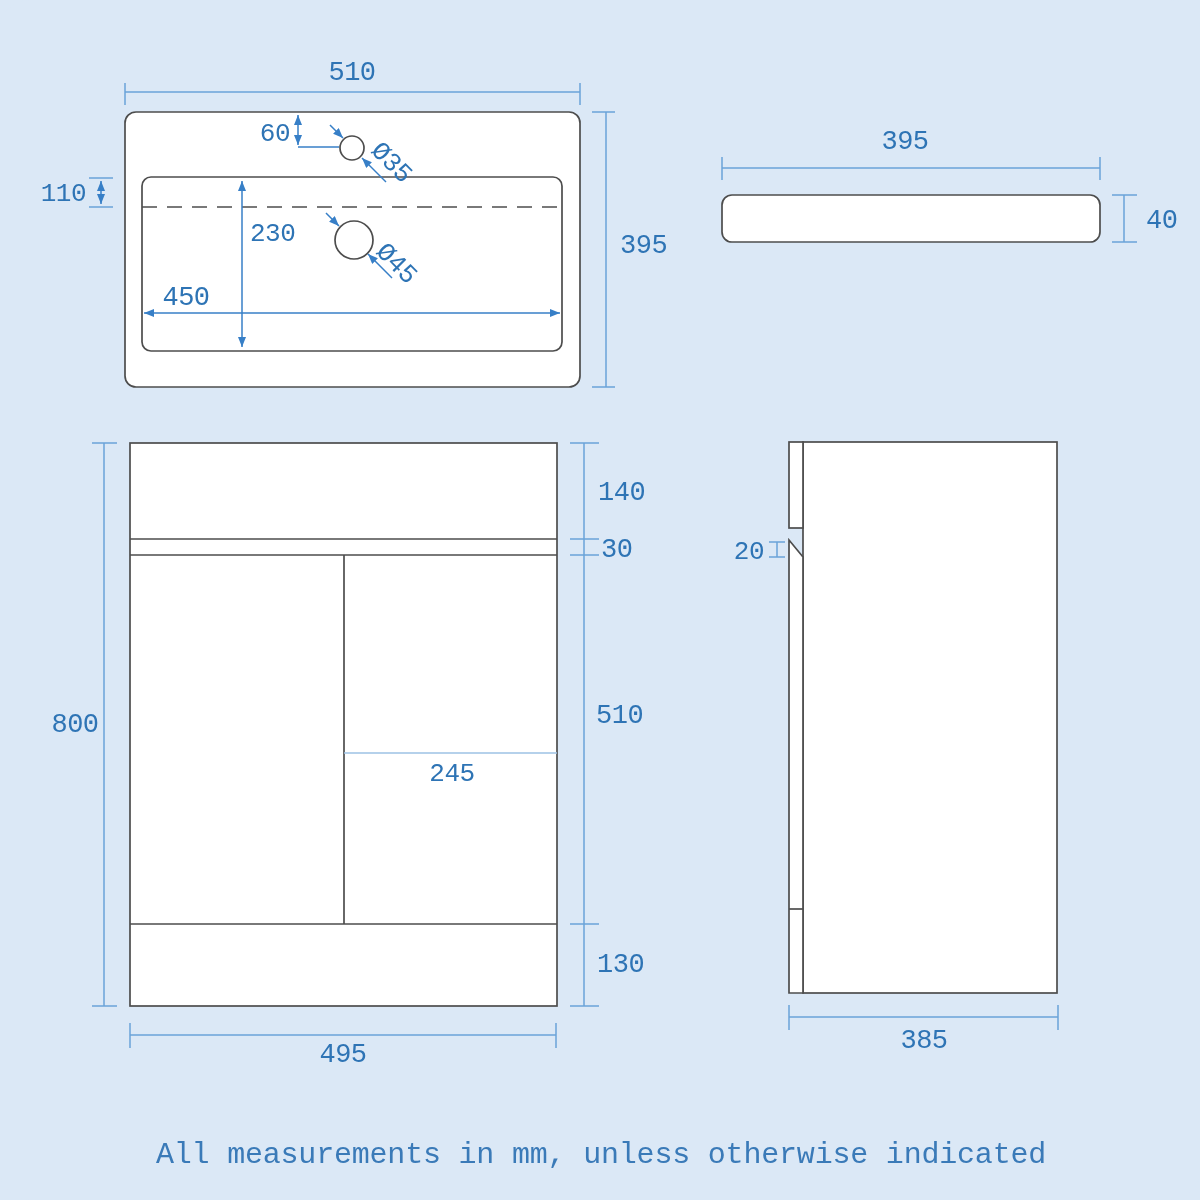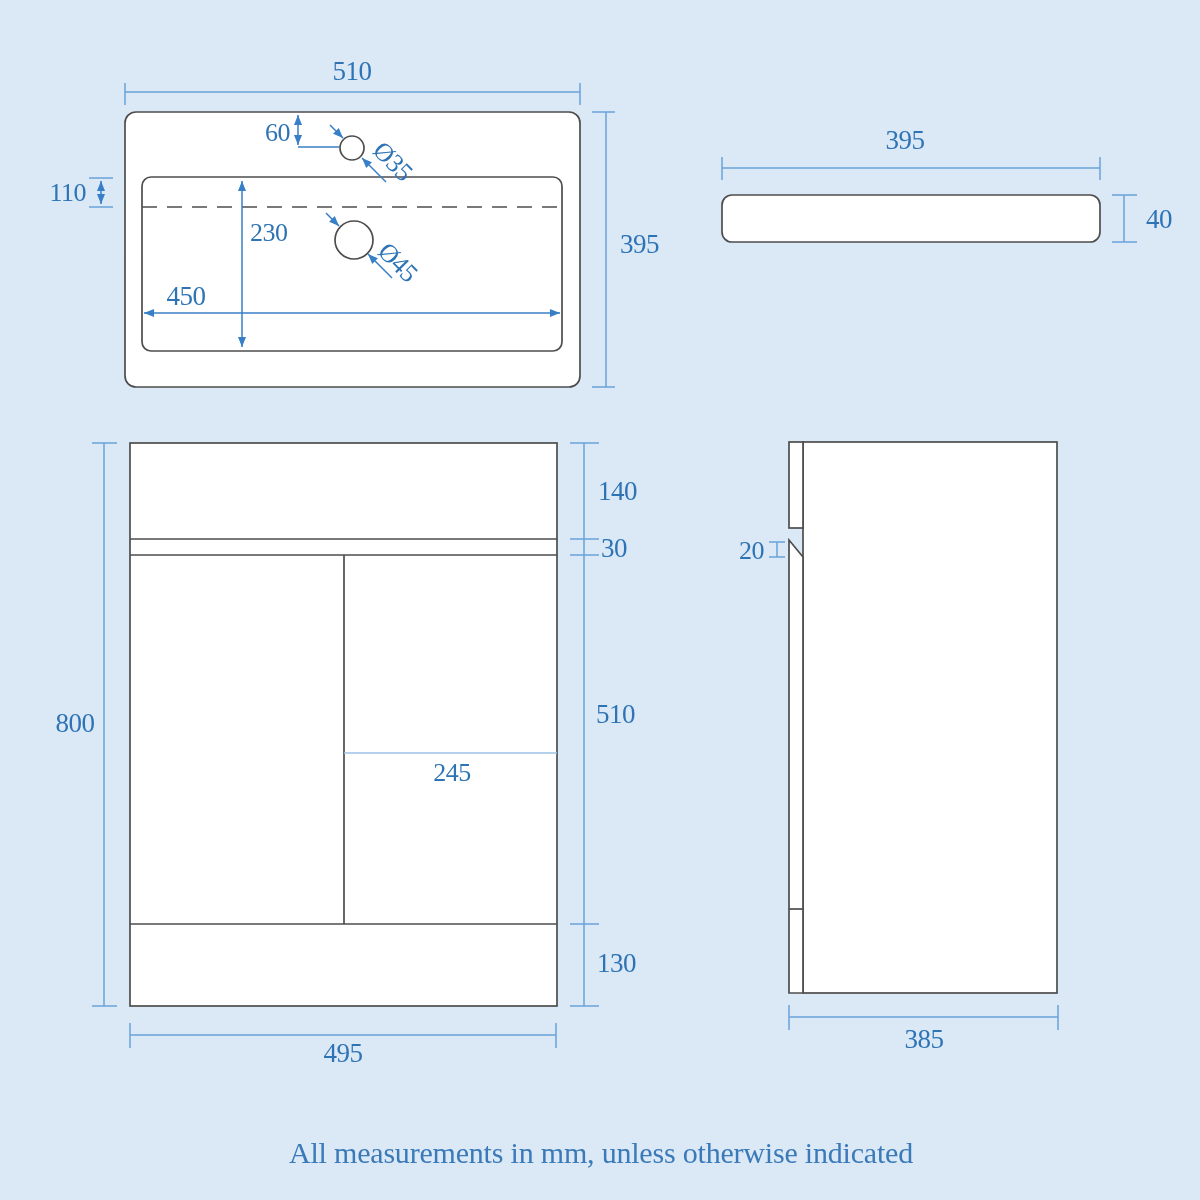--- a/index.html
+++ b/index.html
@@ -1,18 +1,18 @@
 <!DOCTYPE html>
 <html><head>
 <meta charset="utf-8">
 <style>
   html,body{margin:0;padding:0;}
   body{background:#dbe8f6;}
   .stage{position:relative;width:1200px;height:1200px;background:#dbe8f6;overflow:hidden;
-         font-family:Liberation Serif, serif;border-radius:29px;}
+         font-family:Liberation Mono, monospace;border-radius:29px;}
   svg{display:block;}
   .shape{fill:#ffffff;stroke:#4d4d4d;stroke-width:1.7;}
   .sline{fill:none;stroke:#4d4d4d;stroke-width:1.7;}
   .dash{fill:none;stroke:#4d4d4d;stroke-width:1.7;stroke-dasharray:15 10;}
   .dim{fill:none;stroke:#6aa3d9;stroke-width:1.5;}
   .dima{fill:none;stroke:#377fc7;stroke-width:1.5;}
   .thin{fill:none;stroke:#9cc2e5;stroke-width:1.4;}
   .lbl{fill:#2e74b5;font-size:27px;letter-spacing:-0.5px;}
   .lbl-sm{fill:#2e74b5;font-size:26px;letter-spacing:-0.5px;}
   .note{fill:#3a7ab8;font-size:30px;letter-spacing:-0.2px;}

